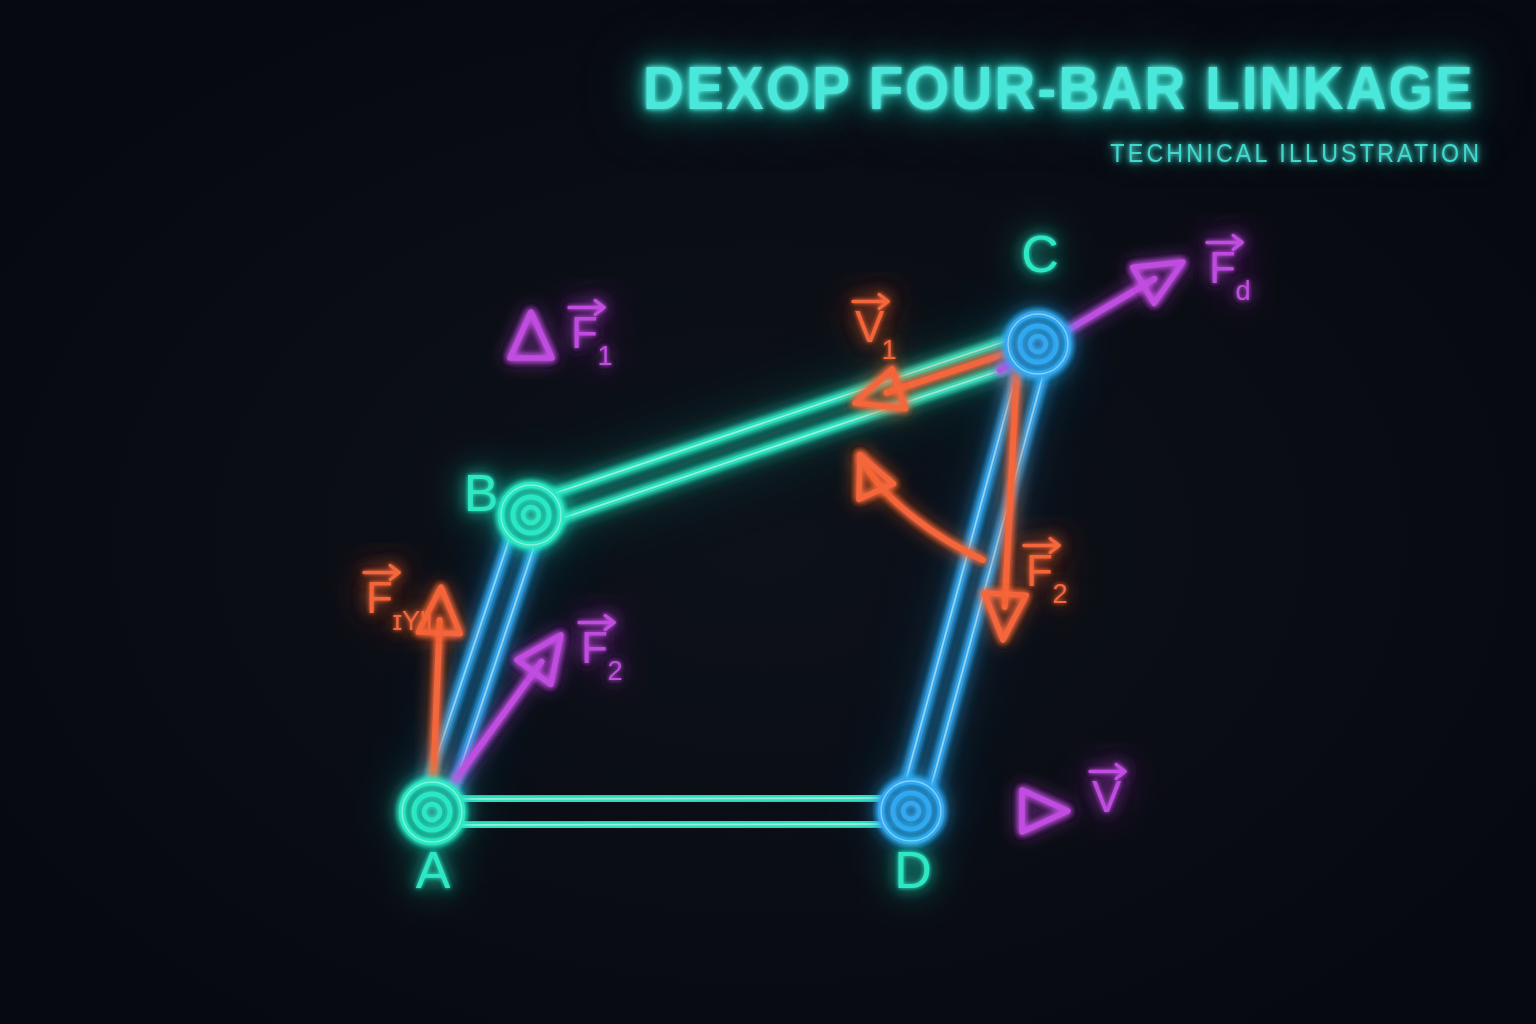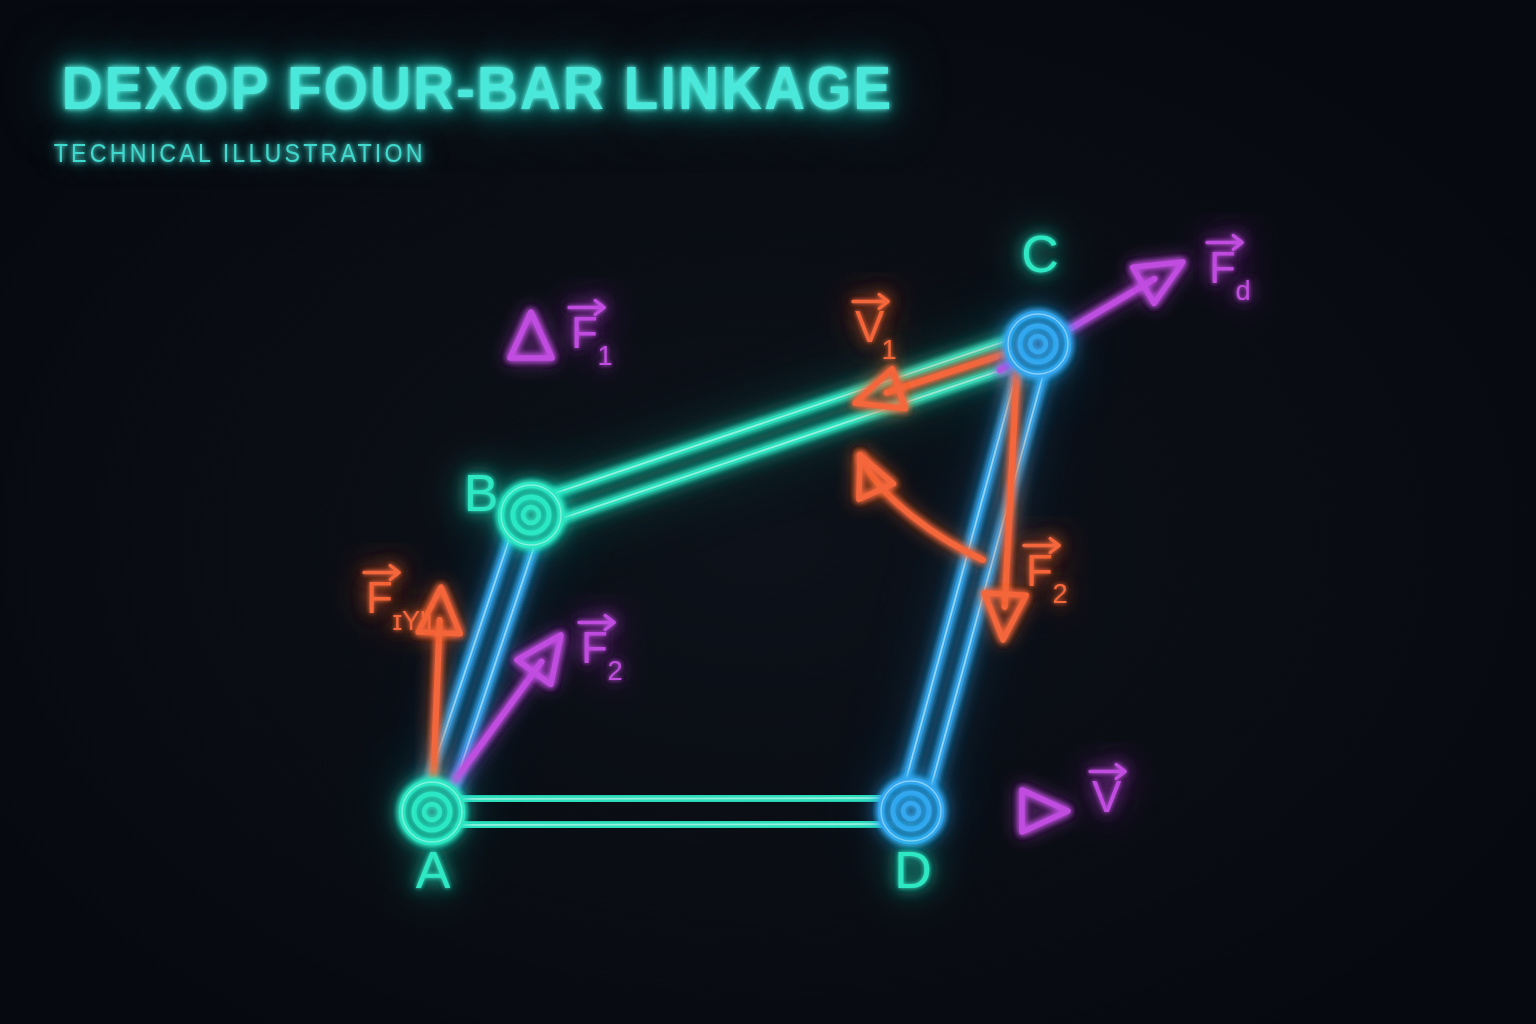--- a/index.html
+++ b/index.html
@@ -26,21 +26,21 @@
     left: 0;
     top: 0;
     width: 1536px;
     height: 1024px;
   }
   .ttl-wrap {
     position: absolute;
     left: 0;
     top: 52px;
     width: 1536px;
-    text-align: left;
+    text-align: right;
     pointer-events: none;
   }
   .ttl {
     font-family: "Liberation Sans", sans-serif;
     font-weight: 700;
     font-size: 62px;
     letter-spacing: 2px;
     color: #4ae8da;
     transform: scaleX(0.92);
     text-shadow:

